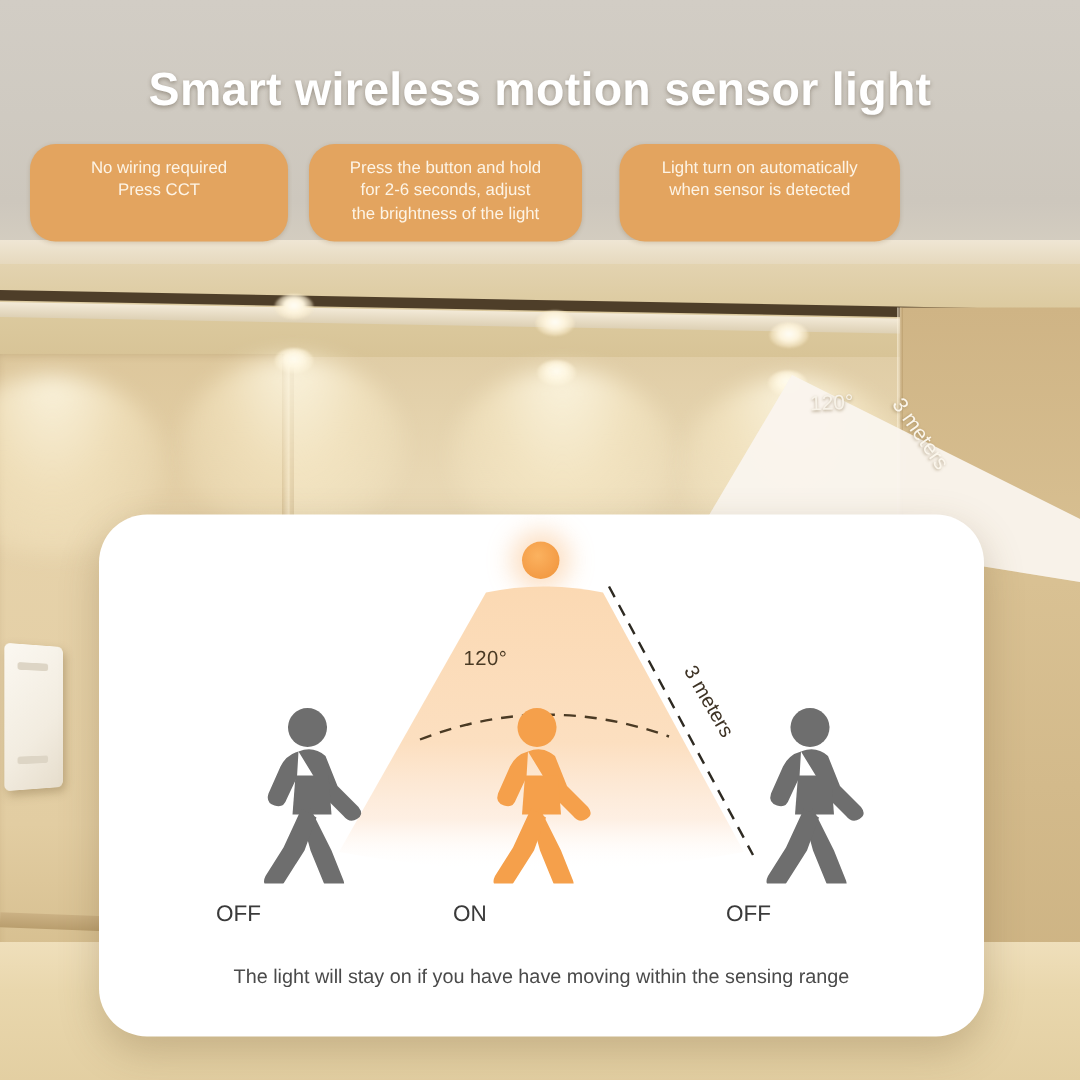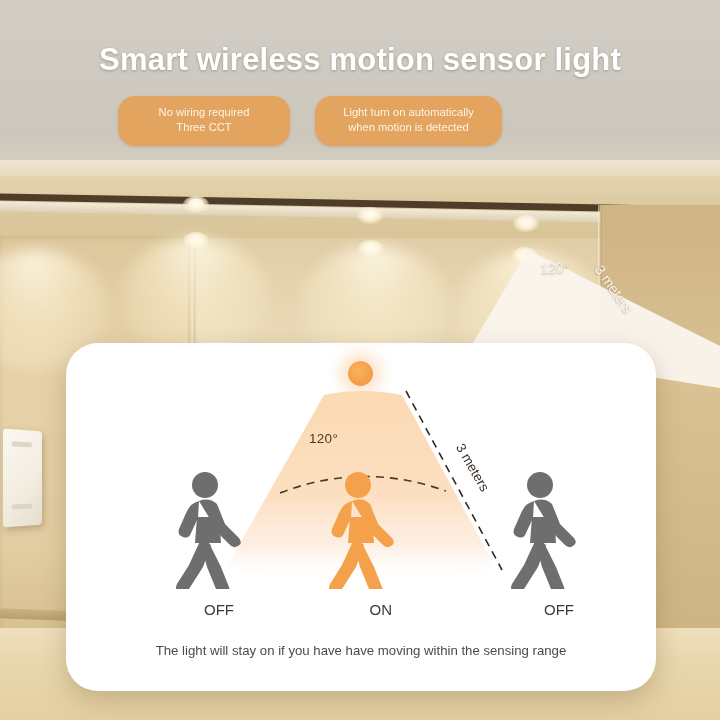--- a/index.html
+++ b/index.html
@@ -130,21 +130,21 @@
   }
   .dist-label{
     position:absolute;left:400px;top:98px;font-size:13.5px;color:#3d3224;
     transform:rotate(60deg);transform-origin:left top;white-space:nowrap;
   }
   .person{position:absolute;}
   .p-left{left:97px;top:128px;}
   .p-mid{left:250px;top:128px;}
   .p-right{left:432px;top:128px;}
   .state{
-    position:absolute;font-size:15px;color:#3a3a3a;text-align:right;width:90px;
+    position:absolute;font-size:15px;color:#3a3a3a;text-align:left;width:90px;
   }
   .s-left{left:78px;top:258px;}
   .s-mid{left:236px;top:258px;}
   .s-right{left:418px;top:258px;}
   .caption{
     position:absolute;left:0;top:300px;width:590px;text-align:center;
     font-size:13.2px;color:#4a4a4a;
   }
 </style>
 </head>
@@ -186,25 +186,30 @@
     </svg>
     <div style="position:absolute;left:540px;top:260px;font-size:14px;color:#f7f2e8;text-shadow:0 1px 2px rgba(120,95,55,.5);transform:rotate(-2deg);">120°</div>
     <div style="position:absolute;left:605px;top:262px;font-size:14px;color:#fbf6ec;text-shadow:0 1px 2px rgba(120,95,55,.5);transform:rotate(55deg);transform-origin:left top;white-space:nowrap;">3 meters</div>
   </div>
 
   <div class="title">Smart wireless motion sensor light</div>
 
   <div class="badges">
     <div class="badge b1">
       <div>No wiring required</div>
-      <div>Three CCT</div>
+      <div>Press CCT</div>
+    </div>
+    <div class="badge b2">
+      <div>Press the button and hold</div>
+      <div>for 2-6 seconds, adjust</div>
+      <div>the brightness of the light</div>
     </div>
     <div class="badge b3">
       <div>Light turn on automatically</div>
-      <div>when motion is detected</div>
+      <div>when sensor is detected</div>
     </div>
   </div>
 
   <div class="card">
 
     <div class="sensor-dot"></div>
 
     <svg class="cone-wrap" viewBox="0 0 590 348">
       <defs>
         <linearGradient id="coneFade" x1="0" y1="0" x2="0" y2="1">

